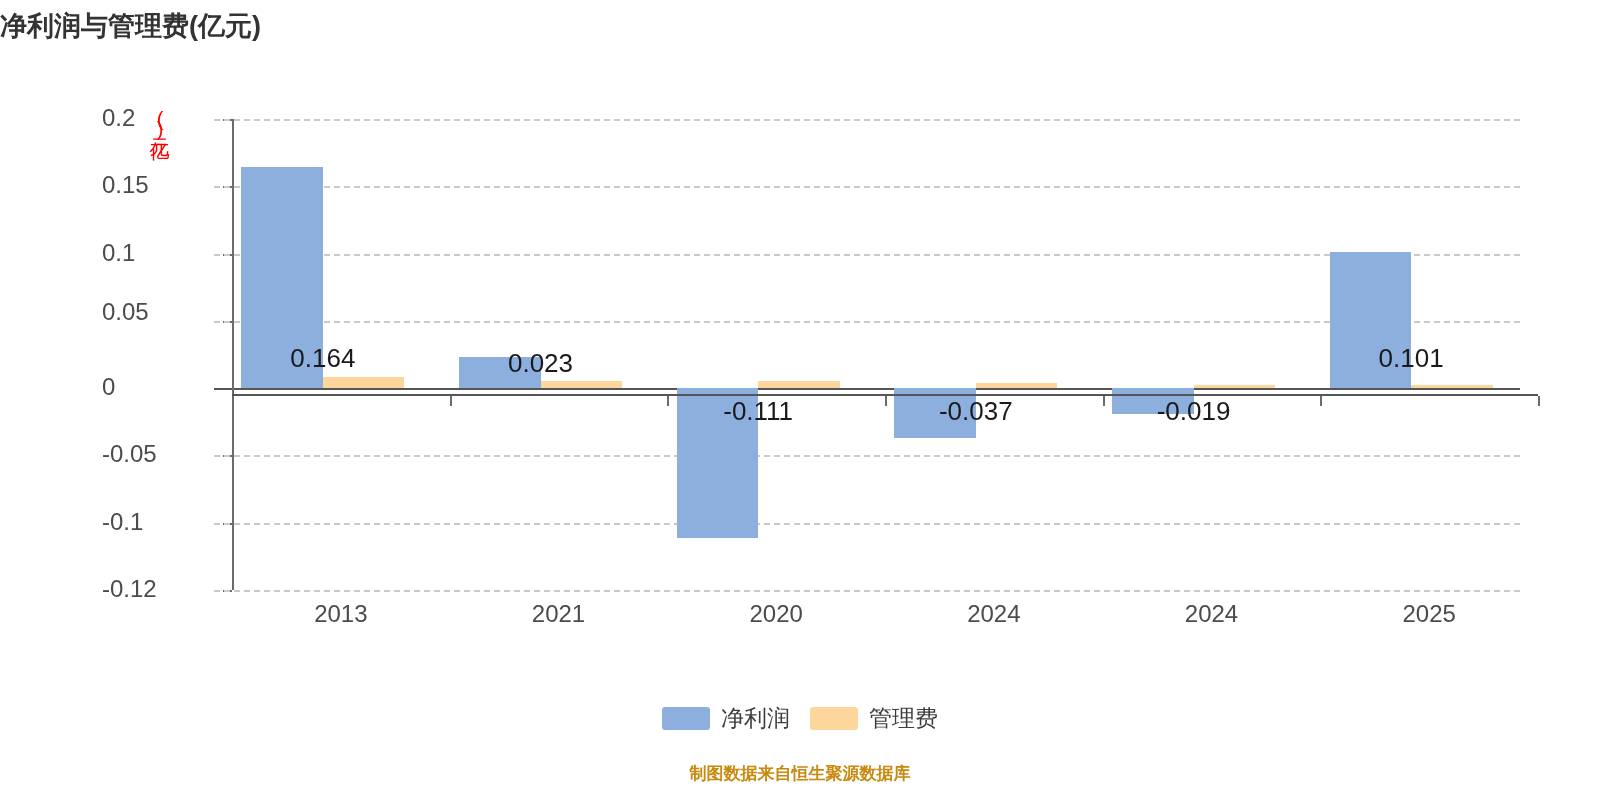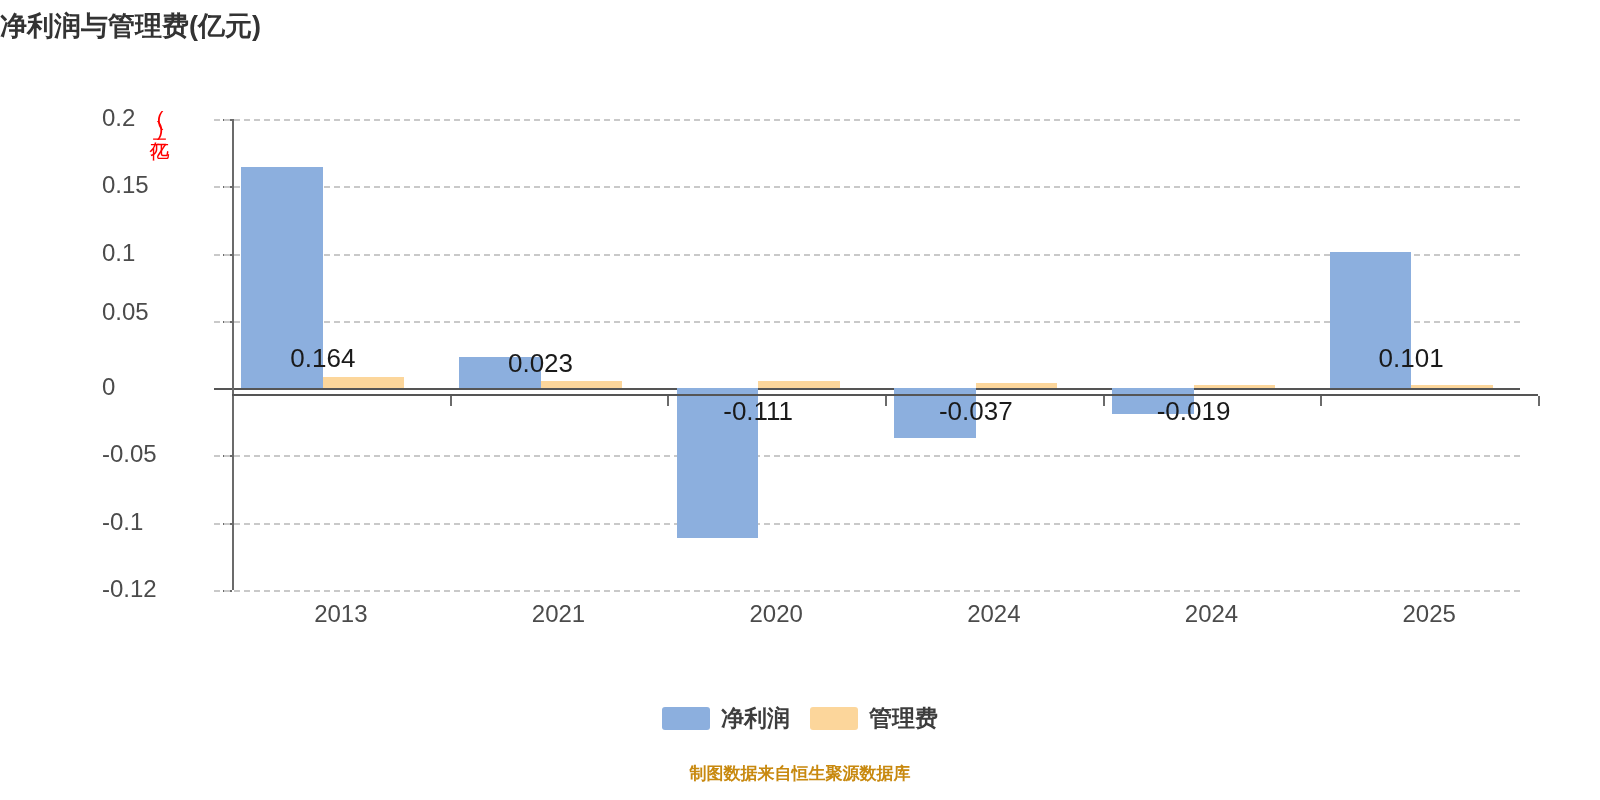--- a/index.html
+++ b/index.html
@@ -144,21 +144,20 @@
   
   .legend {
     position: absolute;
     left: 0;
     top: 703px;
     width: 1600px;
     display: flex;
     justify-content: center;
     align-items: center;
     gap: 20px;
-    font-weight: bold;
   }
   .legend-item {
     display: flex;
     align-items: center;
     gap: 11px;
   }
   .legend-swatch {
     width: 48px;
     height: 23px;
     border-radius: 3px;

